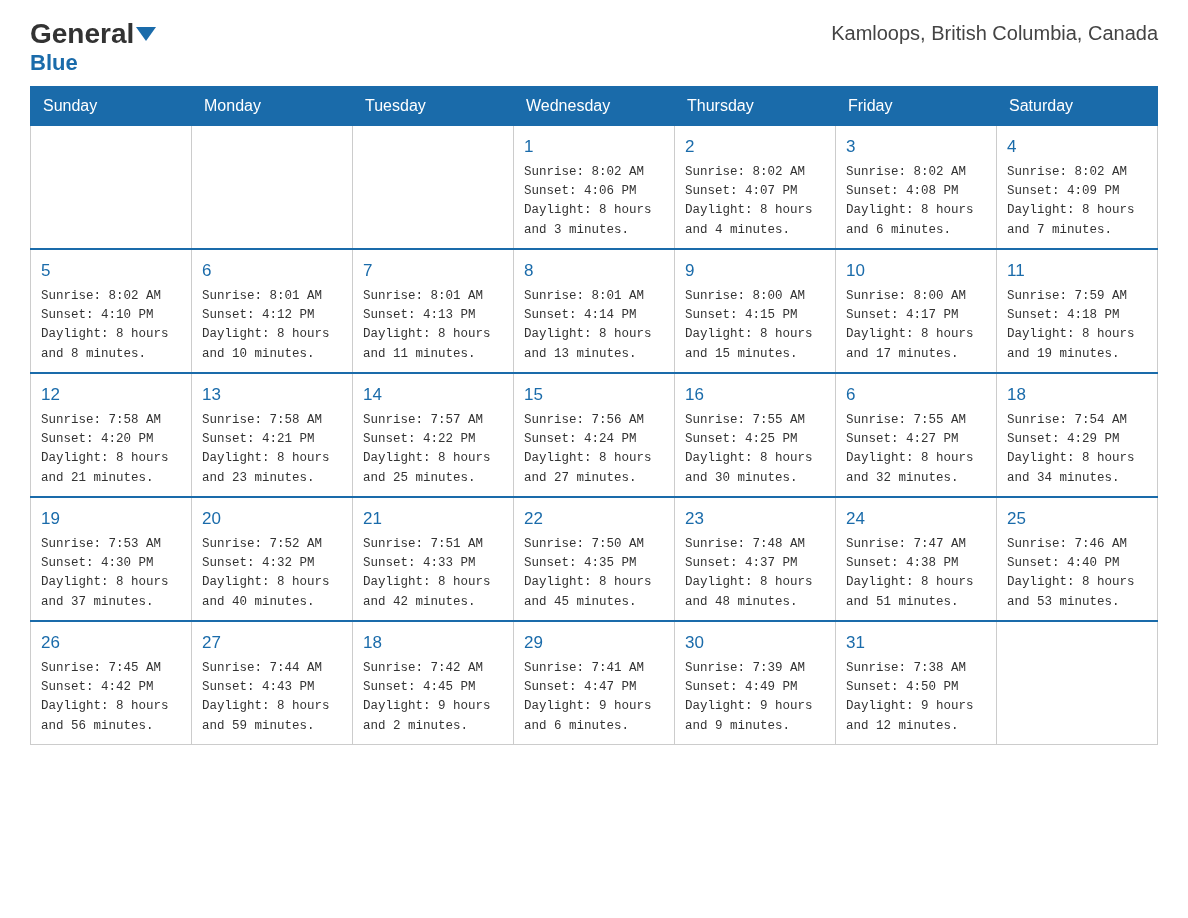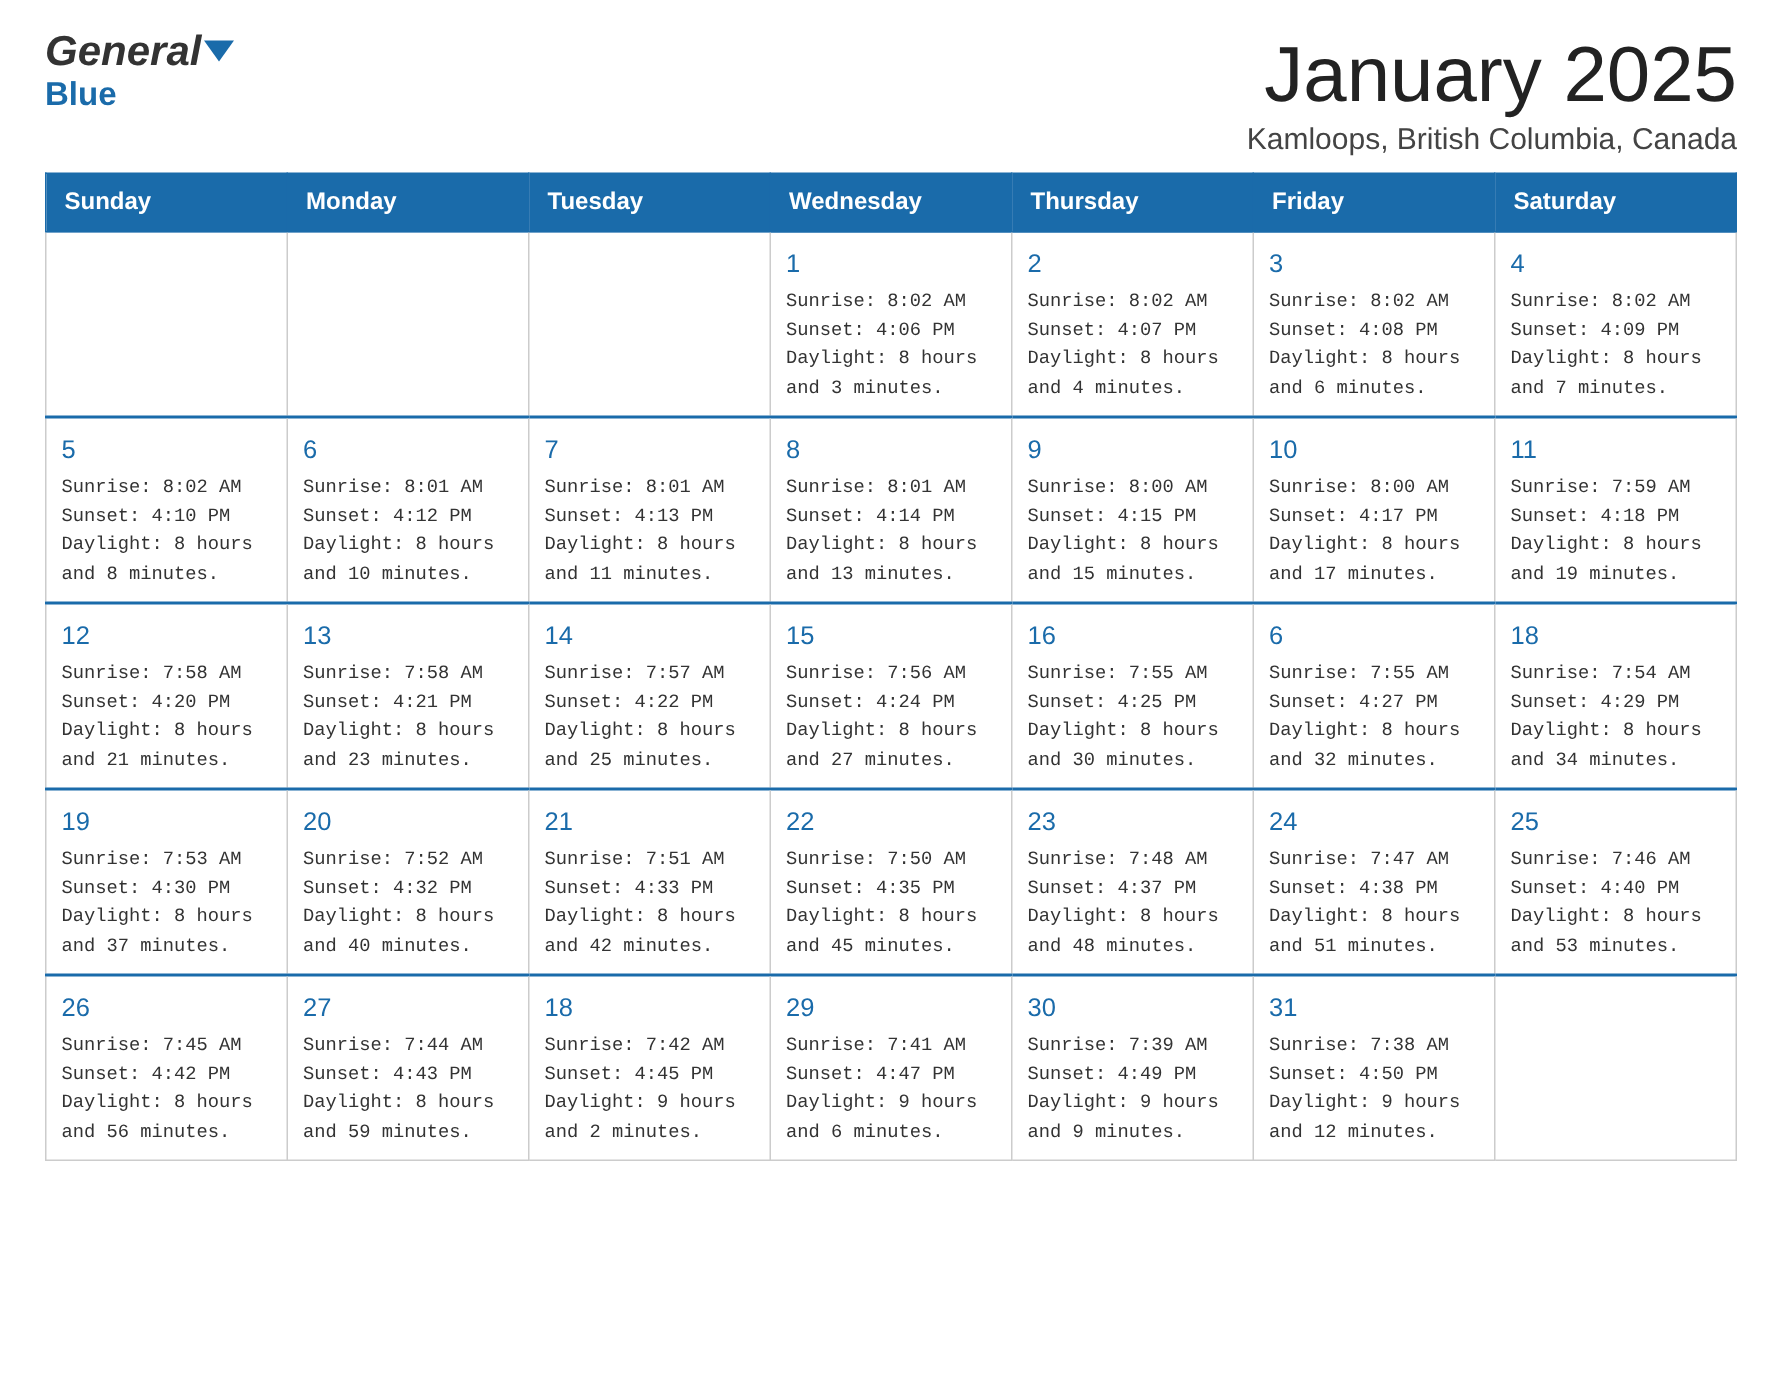--- a/index.html
+++ b/index.html
@@ -33,21 +33,20 @@
       height: 0;
       border-left: 10px solid transparent;
       border-right: 10px solid transparent;
       border-top: 14px solid #1a6baa;
       margin-left: 2px;
       vertical-align: middle;
     }
     .logo-line {
       display: flex;
       align-items: center;
-      font-style: italic;
     }
     .logo-blue-text {
       color: #1a6baa;
       font-size: 22px;
       font-weight: bold;
       margin-top: 2px;
       text-align: right;
     }
     .title-block {
       text-align: right;
@@ -64,21 +63,21 @@
     }
     .calendar {
       width: 100%;
       border-collapse: collapse;
       margin-top: 8px;
     }
     .calendar th {
       background-color: #1a6baa;
       color: #fff;
       font-size: 16px;
-      font-weight: bold;
+      font-weight: normal;
       padding: 10px 12px;
       text-align: left;
       border: 1px solid #1a6baa;
     }
     .calendar td {
       border: 1px solid #ccc;
       vertical-align: top;
       padding: 8px 10px;
       width: 14.28%;
       min-height: 110px;
@@ -111,21 +110,20 @@
 
 <div class="header-area">
   <div class="logo">
     <div class="logo-line">
       <span class="logo-text">General</span>
       <span class="logo-triangle"></span>
     </div>
     <span class="logo-blue-text">Blue</span>
   </div>
   <div class="title-block">
-    <div class="month-title">January 2025</div>
     <div class="location-subtitle">Kamloops, British Columbia, Canada</div>
   </div>
 </div>
 
 <table class="calendar">
   <thead>
     <tr>
     <th>Sunday</th>
         <th>Monday</th>
         <th>Tuesday</th>

